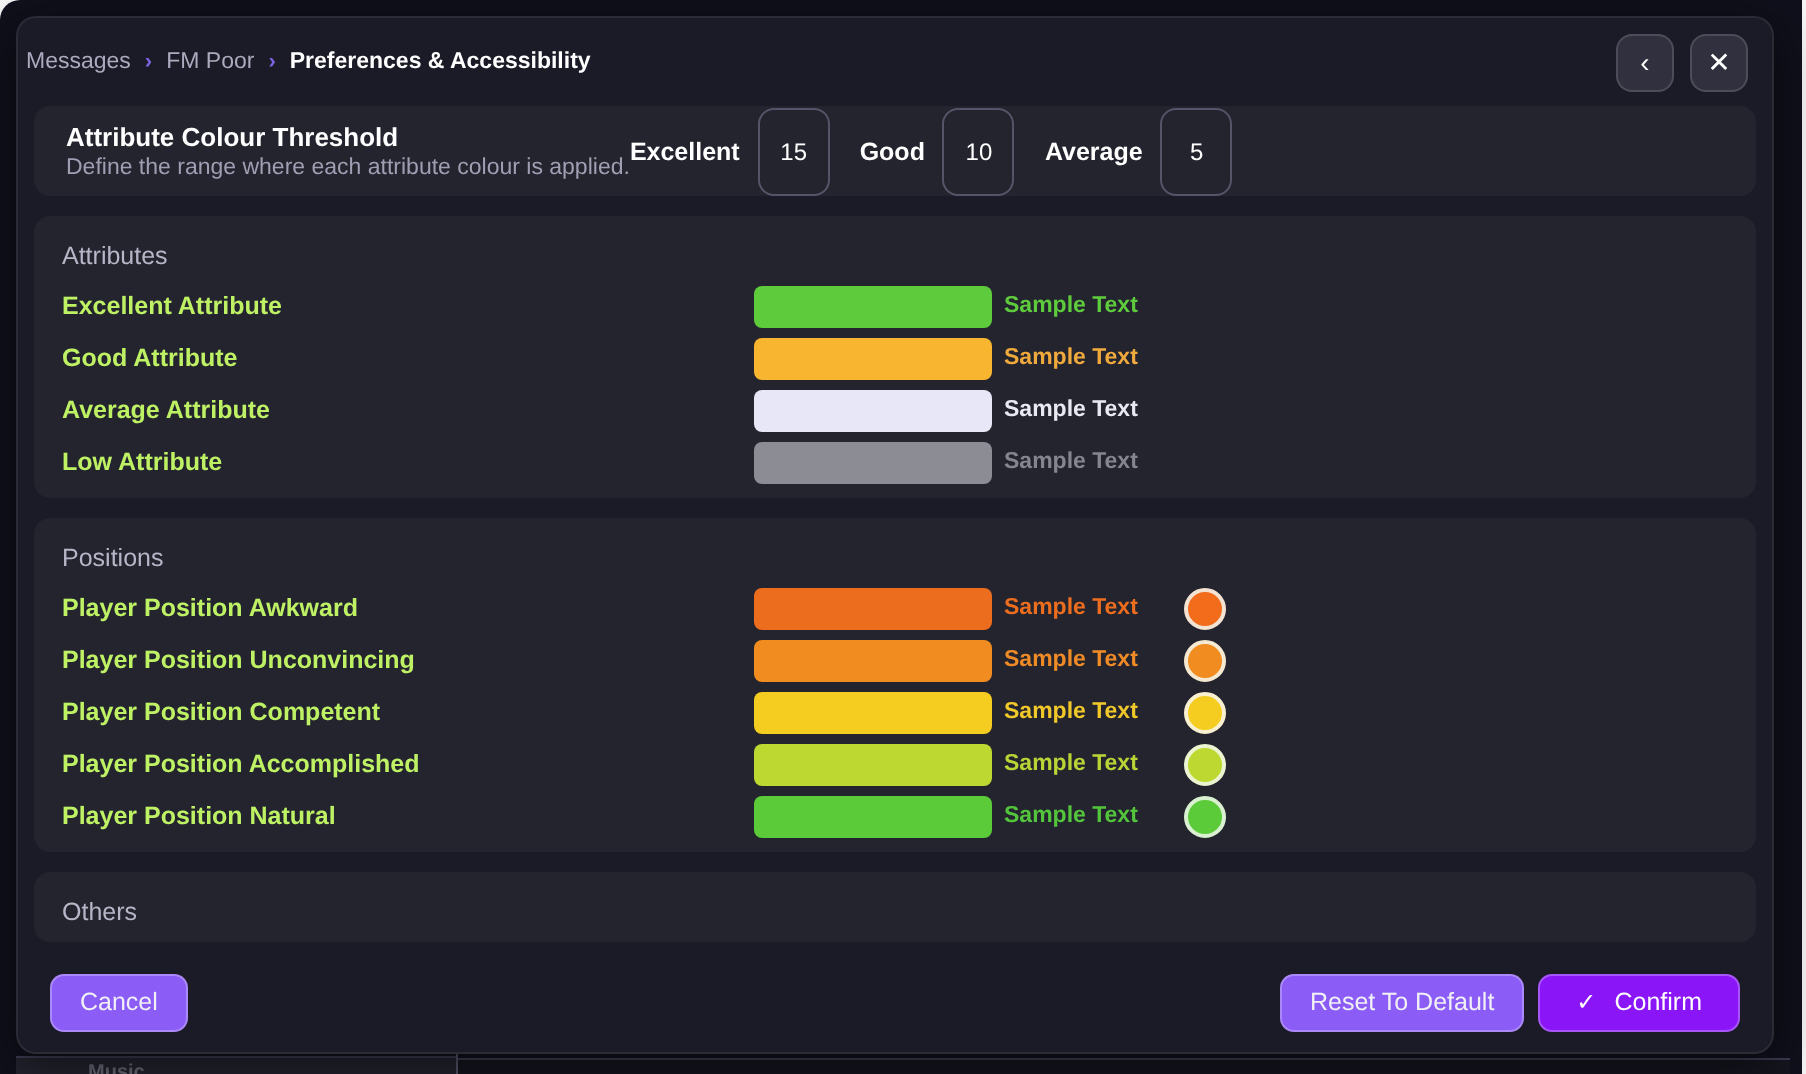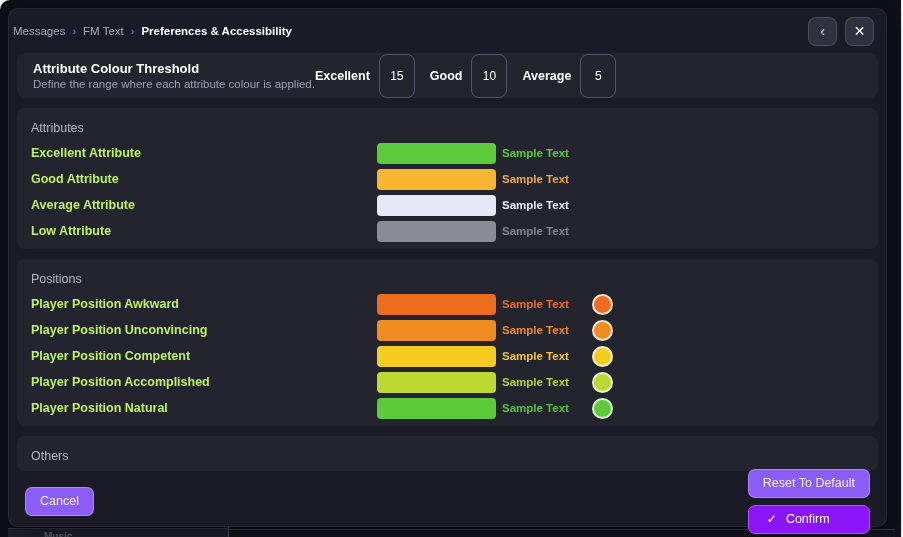--- a/index.html
+++ b/index.html
@@ -54,21 +54,21 @@
   .sample { font-size:11.5px; font-weight:700; margin-left:6px; width:82px; }
   .dot { width:21px; height:21px; border-radius:50%; margin-left:8px; border:2px solid rgba(255,255,255,0.75); }
   .section.others { height:35px; overflow:hidden; padding-bottom:0; }
 
   
   .footer { position:absolute; left:16px; right:16px; bottom:10px; height:30px;
             display:flex; align-items:center; justify-content:space-between; }
   .btn { height:29px; border-radius:7px; background:#8b5cf6; border:1px solid rgba(255,255,255,0.28);
          color:#f0f0f5; font-size:12.5px; padding:0 14px; display:flex; align-items:center;
          cursor:pointer; font-family:"Liberation Sans", sans-serif; }
-  .footer-right { display:flex; gap:7px;flex-direction:column; }
+  .footer-right { display:flex; gap:7px; }
   .btn.confirm { color:#fff; font-weight:400; padding:0 18px; gap:9px; }
   .check { font-size:12px; }
 </style>
 </head>
 <body>
 
 <div class="app">
 
   <div class="bg-strip">
     <div class="seg-left"></div>
@@ -76,21 +76,21 @@
     <div class="seg-right"></div>
     <div class="bg-text">Music</div>
   </div>
 
   <div class="dialog">
 
     <div class="topbar">
       <div class="crumbs">
         <span class="crumb">Messages</span>
         <span class="crumb-sep">›</span>
-        <span class="crumb">FM Text</span>
+        <span class="crumb">FM Poor</span>
         <span class="crumb-sep">›</span>
         <span class="crumb current">Preferences &amp; Accessibility</span>
       </div>
       <div class="win-btns">
         <div class="win-btn">
           <span class="glyph">‹</span>
         </div>
         <div class="win-btn">
           <span class="glyph">✕</span>
         </div>

